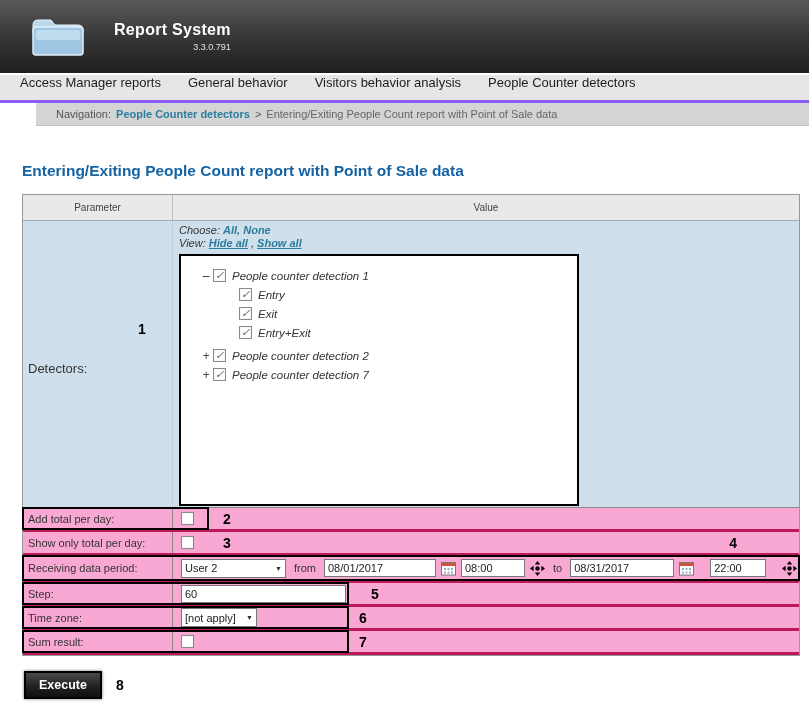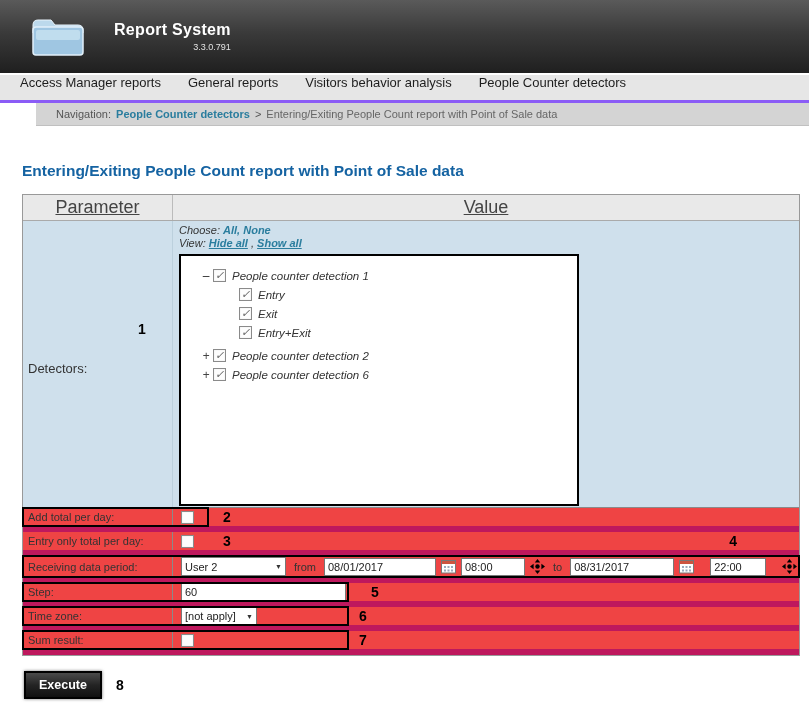--- a/index.html
+++ b/index.html
@@ -55,21 +55,21 @@
   .page-title {
     margin: 36px 0 0 22px;
     font-size: 15.5px;
     font-weight: bold;
     color: #1563a2;
   }
 
   
   .param-table { margin: 14px 0 0 22px; width: 778px; border: 1px solid #999; }
   .thead { display: flex; height: 26px; background: #e9e9e9; border-bottom: 1px solid #aaa; }
-  .th { display: flex; align-items: center; justify-content: center; font-size: 18px; color: #444; text-decoration: underline; }
+  .th { display: flex; align-items: center; justify-content: center; font-size: 10px; color: #444; }
   .th-param { width: 150px; border-right: 1px solid #bbb; }
   .th-value { flex: 1; }
 
   
   .detector-row { display: flex; height: 287px; background: #cfe0ec; border-bottom: 1px solid #8a8a8a; }
   .det-param { width: 150px; position: relative; border-right: 1px solid #bcd0dd; }
   .det-label { position: absolute; left: 5px; top: 140px; font-size: 13px; color: #333; }
   .det-callout { position: absolute; left: 115px; top: 100px; font-weight: bold; font-size: 14px; color: #000; }
   .det-value { flex: 1; padding: 3px 0 0 6px; font-size: 11px; color: #333; font-style: italic; }
   .choose-line { line-height: 13px; }
@@ -103,22 +103,22 @@
     box-shadow: inset 0 0 1px #ccc;
     cursor: pointer;
     flex: none;
   }
   .cb.checked::after { content: "✓"; font-size: 11px; color: #666; line-height: 1; }
 
   
   .row {
     display: flex;
     height: 24px;
-    background: #ef4444;
-    border-bottom: 6px solid #be185d;
+    background: #f9a8d4;
+    border-bottom: 3px solid #be185d;
     position: relative;
     align-items: stretch;
   }
   .row.tall { height: 27px; }
   .row-param {
     width: 150px;
     display: flex; align-items: center;
     padding-left: 5px;
     font-size: 11px; color: #333;
     border-right: 1px solid #8a8a8a;
@@ -196,21 +196,21 @@
     </svg>
   </span>
   <div class="title-block">
     <span class="app-title">Report System</span>
     <span class="app-version">3.3.0.791</span>
   </div>
 </div>
 
 <div class="navbar">
   <span class="nav-item">Access Manager reports</span>
-  <span class="nav-item">General reports</span>
+  <span class="nav-item">General behavior</span>
   <span class="nav-item">Visitors behavior analysis</span>
   <span class="nav-item">People Counter detectors</span>
 </div>
 
 <div class="breadcrumb">
   <span>Navigation:</span>
   <span class="bc-link">People Counter detectors</span>
   <span>&gt;</span>
   <span class="bc-current">Entering/Exiting People Count report with Point of Sale data</span>
 </div>
@@ -261,37 +261,37 @@
           <span class="tree-label">Entry+Exit</span>
         </div>
         <div class="tree-row root gap">
           <span class="toggle">+</span>
           <span class="cb checked"></span>
           <span class="tree-label">People counter detection 2</span>
         </div>
         <div class="tree-row root">
           <span class="toggle">+</span>
           <span class="cb checked"></span>
-          <span class="tree-label">People counter detection 6</span>
+          <span class="tree-label">People counter detection 7</span>
         </div>
       </div>
     </div>
   </div>
 
   <div class="row">
     <div class="box box-add"></div>
     <div class="row-param">Add total per day:</div>
     <div class="row-value">
       <span class="cb"></span>
     </div>
     <span class="callout co-2">2</span>
   </div>
 
   <div class="row">
-    <div class="row-param">Entry only total per day:</div>
+    <div class="row-param">Show only total per day:</div>
     <div class="row-value">
       <span class="cb"></span>
     </div>
     <span class="callout co-3">3</span>
     <span class="callout co-4">4</span>
   </div>
 
   <div class="row tall">
     <div class="box box-full"></div>
     <div class="row-param">Receiving data period:</div>

